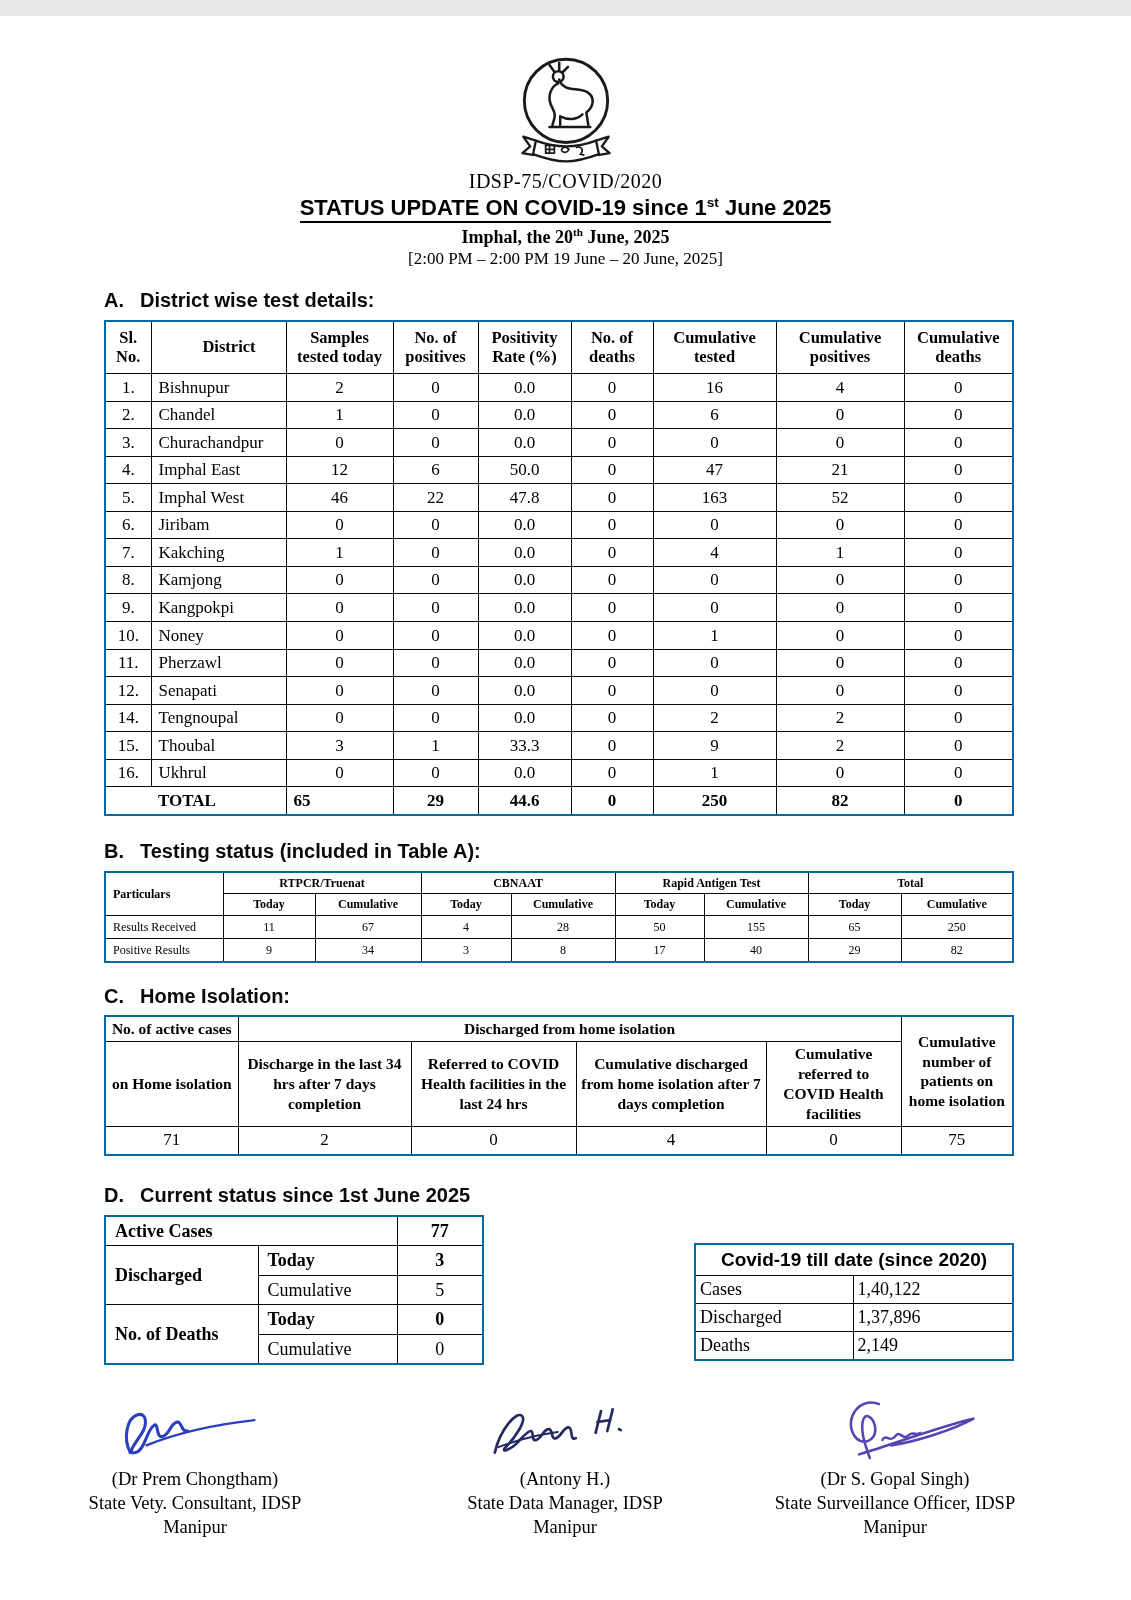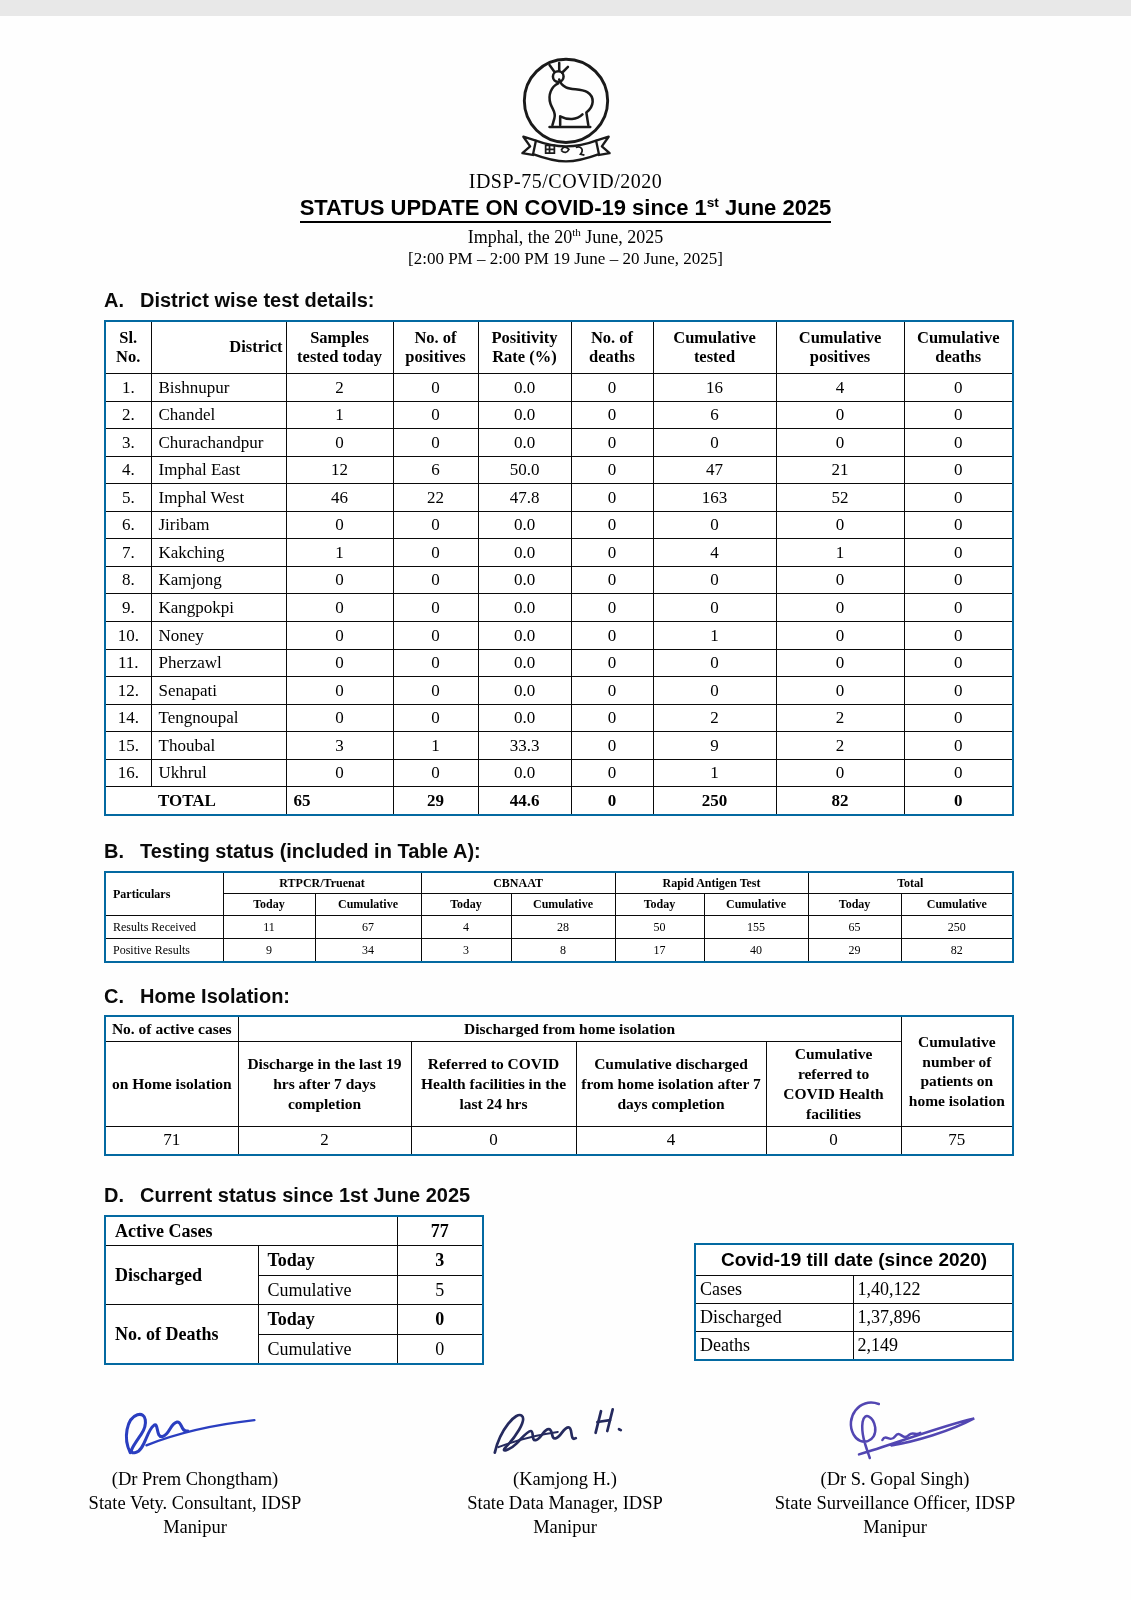--- a/index.html
+++ b/index.html
@@ -12,21 +12,21 @@
 
   
   .doc-header { text-align:center; }
   .logo-wrap { display:flex; justify-content:center; }
   .doc-ref { font-size:20px; margin-top:2px; letter-spacing:.5px; }
   .doc-title {
     font-family:"Liberation Sans","DejaVu Sans",sans-serif; font-weight:bold;
     font-size:22px; margin-top:2px;
   }
   .doc-title .u { border-bottom:2.5px solid #000; padding-bottom:0; display:inline-block; line-height:1.1;}
-  .doc-date { font-size:18px; font-weight:normal; margin-top:3px; }
+  .doc-date { font-size:18px; font-weight:bold; margin-top:3px; }
   .doc-time { font-size:17px; margin-top:1px; }
   sup { font-size:62%; vertical-align:super; }
 
   
   .sec-heading {
     font-family:"Liberation Sans","DejaVu Sans",sans-serif; font-weight:bold; font-size:20px;
     margin-left:104px; display:flex; color:#0a0a0a;
   }
   .sec-heading .sec-letter { width:36px; }
 
@@ -139,21 +139,21 @@
           <col style="width:85px">
         <col style="width:93px">
           <col style="width:82px">
           <col style="width:123px">
           <col style="width:128px">
           <col style="width:109px">
       </colgroup>
       <thead>
         <tr>
           <th>Sl. No.</th>
-          <th style="text-align:right;padding-left:24px;">District</th>
+          <th style="text-align:center;padding-left:24px;">District</th>
           <th>Samples tested today</th>
           <th>No. of positives</th>
           <th>Positivity Rate (%)</th>
           <th>No. of deaths</th>
           <th>Cumulative tested</th>
           <th>Cumulative positives</th>
           <th>Cumulative deaths</th>
         </tr>
       </thead>
       <tbody>
@@ -412,21 +412,21 @@
           <col style="width:112px">
       </colgroup>
       <thead>
         <tr>
           <th>No. of active cases</th>
           <th colspan="4">Discharged from home isolation</th>
           <th rowspan="2">Cumulative number of patients on home isolation</th>
         </tr>
         <tr>
           <th>on Home isolation</th>
-          <th>Discharge in the last 19 hrs after 7 days completion</th>
+          <th>Discharge in the last 34 hrs after 7 days completion</th>
           <th>Referred to COVID Health facilities in the last 24 hrs</th>
           <th>Cumulative discharged from home isolation after 7 days completion</th>
           <th>Cumulative referred to COVID Health facilities</th>
         </tr>
       </thead>
       <tbody>
           <tr>
             <td>71</td>
             <td>2</td>
             <td>0</td>
@@ -519,21 +519,21 @@
         <svg class="sig-svg" width="220" height="72" viewBox="0 0 220 80" fill="none">
           <g stroke="#252a5e" stroke-width="3" stroke-linecap="round" fill="none">
             <path d="M32 64 C38 38 56 18 62 23 C68 28 54 48 44 58 C38 64 48 62 56 54 C62 48 68 40 72 40 C76 40 72 52 78 50 C84 48 86 38 92 38 C97 38 94 50 100 48 C106 46 108 36 114 36 C119 36 115 52 122 48"></path>
             <path d="M36 58 C62 48 86 43 102 41" stroke-width="2.2"></path>
             <path d="M150 18 L144 42"></path>
             <path d="M163 16 L157 40"></path>
             <path d="M146 30 L160 28"></path>
             <path d="M170 38 l2 1"></path>
           </g>
         </svg>
-        <div class="sig-name">(Kamjong H.)</div>
+        <div class="sig-name">(Antony H.)</div>
         <div class="sig-title">State Data Manager, IDSP</div>
         <div class="sig-place">Manipur</div>
       </div>
 
       <div class="sig-block" id="sig3">
         <svg class="sig-svg" width="220" height="72" viewBox="0 0 220 80" fill="none">
           <g stroke="#5246b2" stroke-width="2.8" stroke-linecap="round" fill="none">
             <path d="M92 10 C70 2 54 26 64 44 C72 58 90 52 88 36 C86 24 76 18 74 30 C72 44 78 58 82 70"></path>
             <path d="M96 50 C100 42 104 54 110 46 C116 38 118 52 126 44 C130 40 134 46 138 42"></path>
             <path d="M70 66 C110 54 162 34 198 26 C172 40 132 52 106 56"></path>

